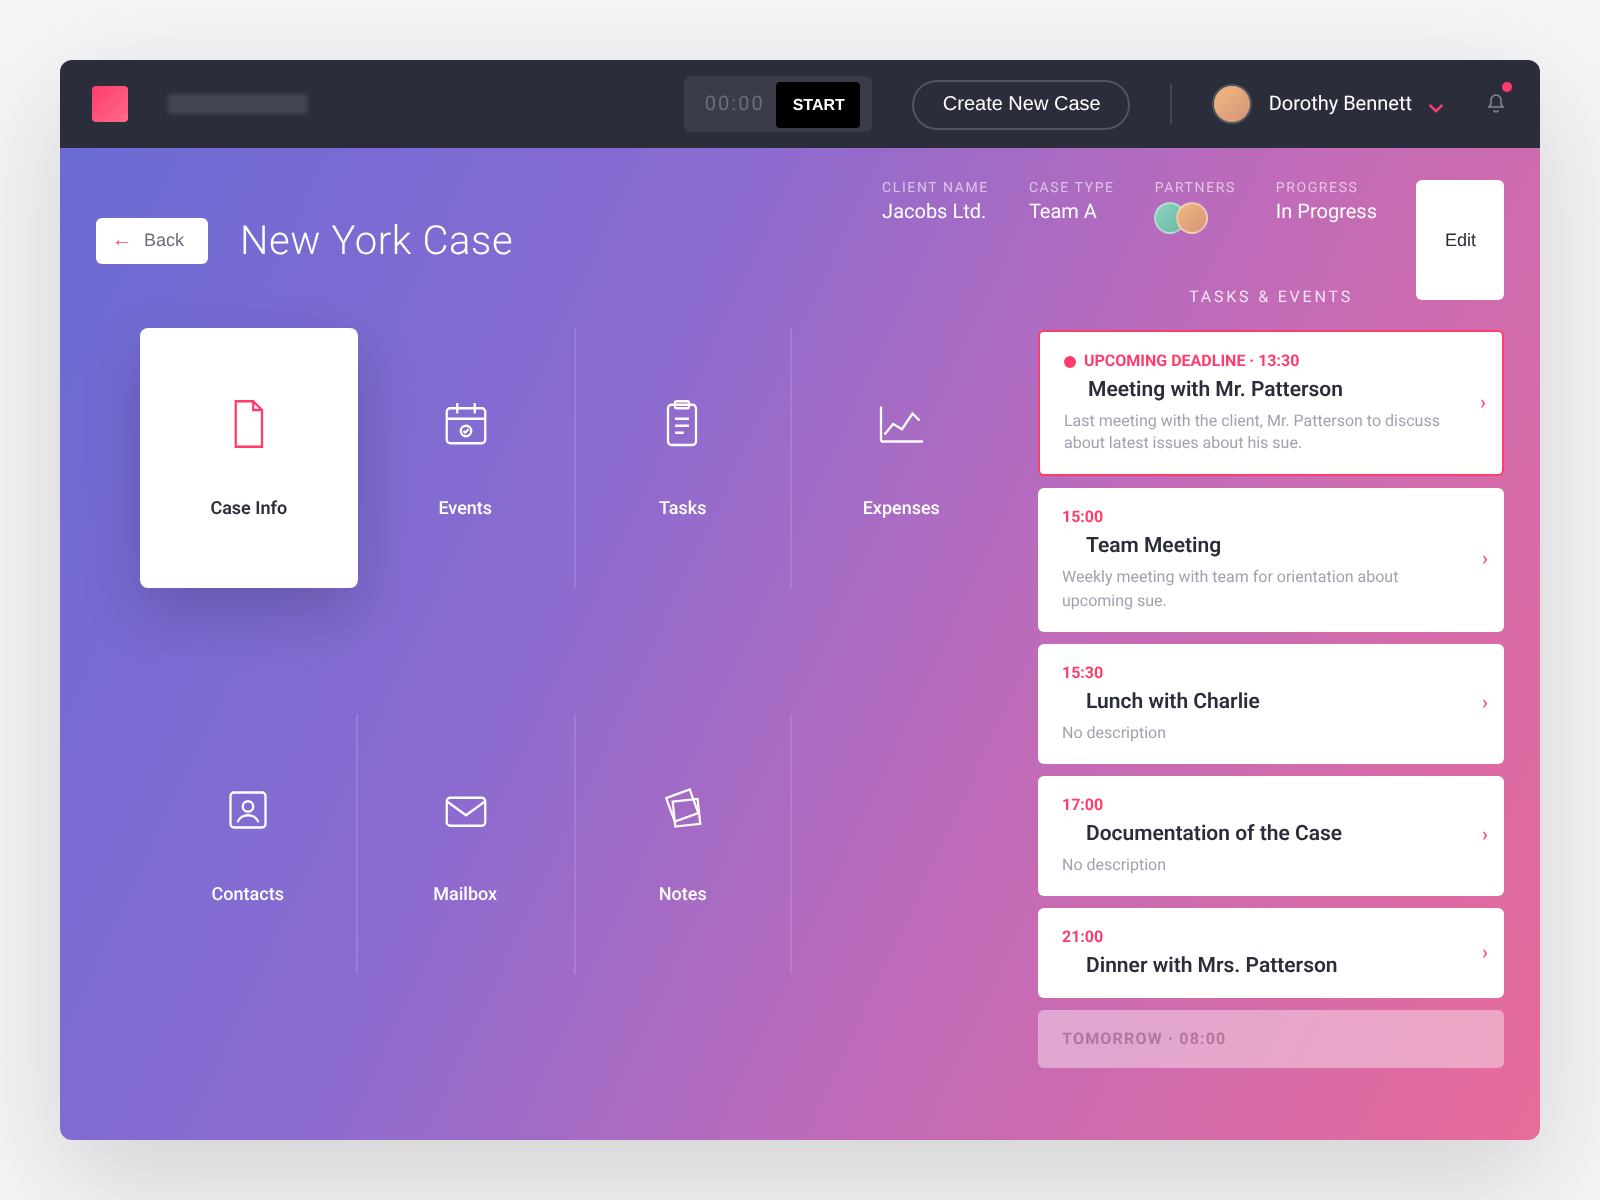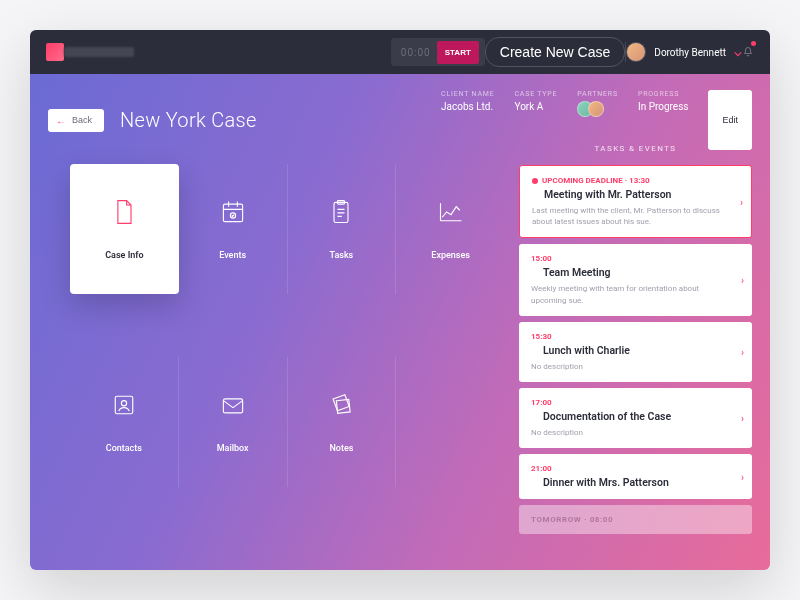--- a/index.html
+++ b/index.html
@@ -10,37 +10,37 @@
   display: flex; align-items: center; justify-content: center;
 }
 .app {
   width: 740px; height: 540px;
   border-radius: 6px; overflow: hidden;
   box-shadow: 0 20px 60px rgba(0,0,0,0.15);
   display: flex; flex-direction: column;
 }
 .topbar {
   background: #2b2d3a; height: 44px;
-  display: flex; align-items: center; padding: 0 16px; gap: 0;
+  display: flex; align-items: center; padding: 0 16px; gap: 20px;
 }
 .logo { width: 18px; height: 18px; background: linear-gradient(135deg,#ff3d6b,#ff6b8a); border-radius: 2px; }
 .brand-skel { width: 70px; height: 10px; background: #444654; border-radius: 2px; filter: blur(1px); }
 .spacer { flex: 1; }
 .timer-box {
   background: #3a3c4a; height: 28px; border-radius: 3px;
   display: flex; align-items: center; gap: 6px; padding: 0 6px 0 10px;
 }
 .timer-time { color: #6b6d7a; font-size: 10px; letter-spacing: 1px; }
 .timer-start {
-  background: #be185d; color: #fff; font-size: 8px; font-weight: 700;
+  background: #000000; color: #fff; font-size: 8px; font-weight: 700;
   border: none; border-radius: 2px; padding: 7px 8px; cursor: pointer;
 }
 .pill-btn {
   border: 1px solid #52545f; background: transparent; color: #fff;
-  font-size: 14px; border-radius: 14px; padding: 6px 14px; cursor: pointer;
+  font-size: 10px; border-radius: 14px; padding: 6px 14px; cursor: pointer;
 }
 .divider-v { width: 1px; height: 20px; background: #444654; }
 .user-area { display: flex; align-items: center; gap: 8px; }
 .avatar {
   width: 20px; height: 20px; border-radius: 50%;
   background: linear-gradient(135deg,#f2b880,#d4947a);
   border: 1px solid #52545f;
 }
 .user-name { color: #fff; font-size: 10px; }
 .chev-down svg { width: 8px; height: 8px; }
@@ -164,21 +164,21 @@
         <span>Back</span>
       </button>
       <div class="case-title">New York Case</div>
       <div class="meta-group">
         <div class="meta">
           <div class="meta-label">CLIENT NAME</div>
           <div class="meta-value">Jacobs Ltd.</div>
         </div>
         <div class="meta">
           <div class="meta-label">CASE TYPE</div>
-          <div class="meta-value">York A</div>
+          <div class="meta-value">Team A</div>
         </div>
         <div class="meta">
           <div class="meta-label">PARTNERS</div>
           <div class="partners-avs">
             <div class="av"></div>
             <div class="av"></div>
           </div>
         </div>
         <div class="meta">
           <div class="meta-label">PROGRESS</div>

